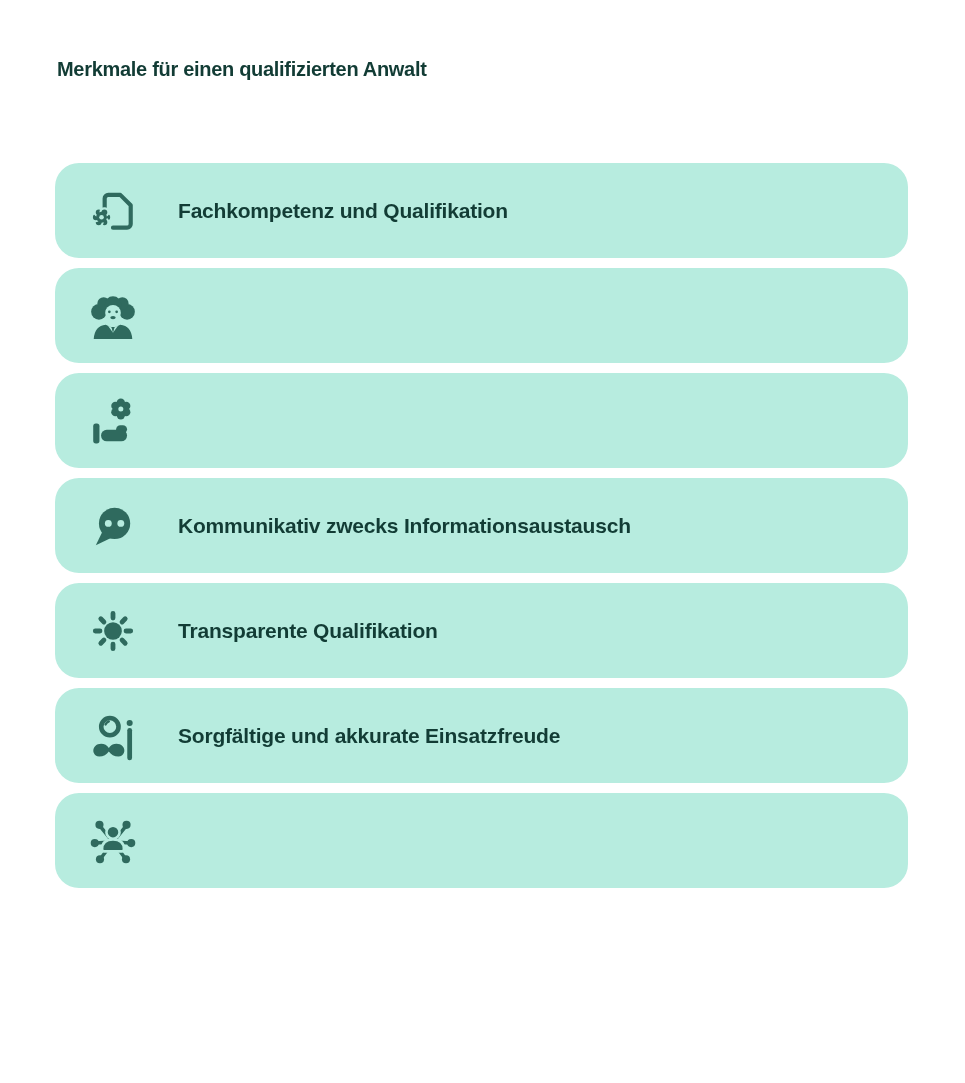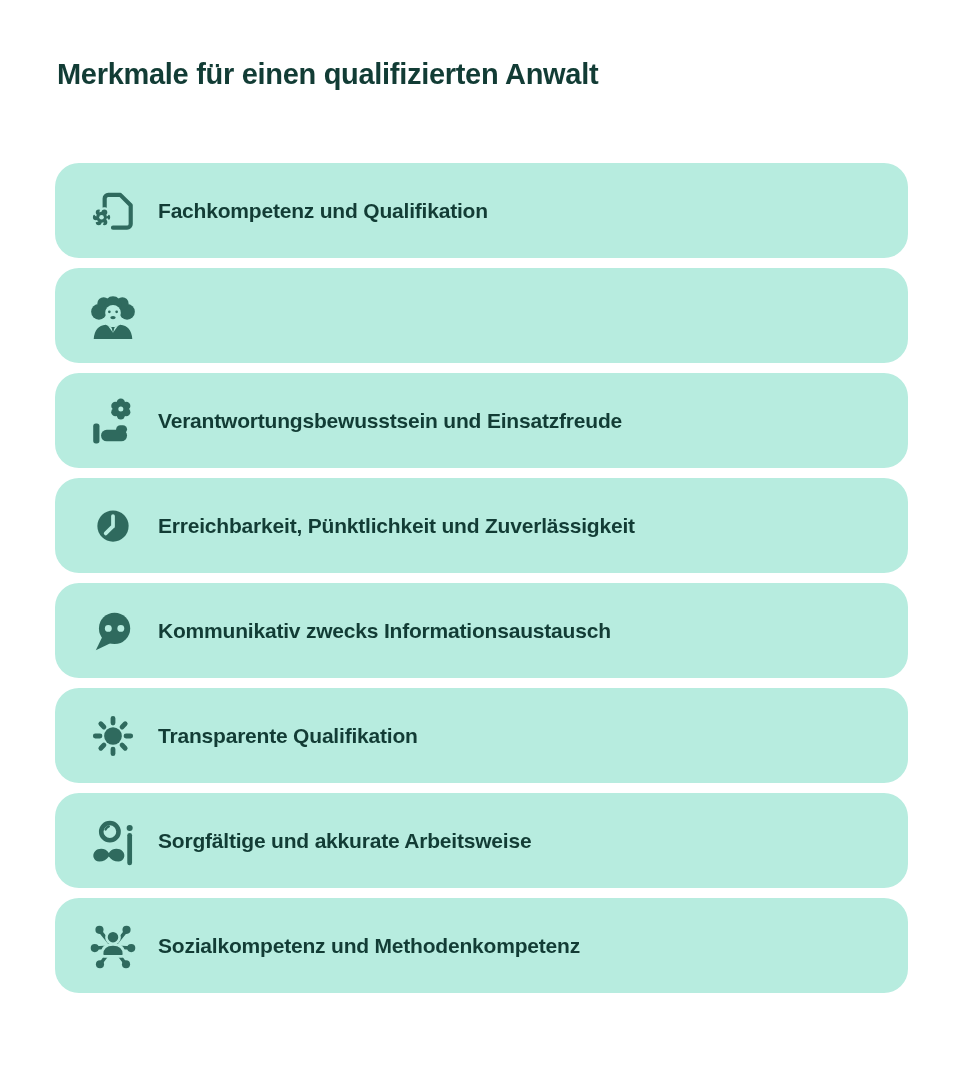--- a/index.html
+++ b/index.html
@@ -13,21 +13,21 @@
   body{
     background:var(--page-bg);
     font-family:"Liberation Sans","DejaVu Sans",sans-serif;
     position:relative;
     overflow:hidden;
   }
   .page-title{
     position:absolute;
     left:57px;
     top:58px;
-    font-size:29px;
+    font-size:20px;
     font-weight:700;
     letter-spacing:-0.3px;
     color:var(--text-color);
   }
   .feature-list{
     position:absolute;
     left:55px;
     top:163px;
     width:853px;
     display:flex;
@@ -45,21 +45,21 @@
     width:50px;
     height:50px;
     margin-left:33px;
     flex:none;
     display:flex;
     align-items:center;
     justify-content:center;
   }
   .icon-box svg{width:50px;height:50px;display:block;}
   .feature-label{
-    margin-left:20px;
+    margin-left:40px;
     font-size:21px;
     font-weight:700;
     letter-spacing:-0.2px;
     color:var(--text-color);
     white-space:nowrap;
   }
   
   .f-fg{fill:var(--icon-color);}
   .f-bg{fill:var(--row-bg);}
   .s-fg{stroke:var(--icon-color);fill:none;}
@@ -128,32 +128,22 @@
           <circle cx="31.5" cy="12.5" r="5.2"></circle>
         </g>
         <circle class="f-bg" cx="31.5" cy="12.5" r="2.4"></circle>
         <g class="f-fg">
           <rect x="5" y="26.5" width="6" height="19" rx="2.5"></rect>
           <rect x="27" y="28" width="10.5" height="8" rx="4"></rect>
           <rect x="12.5" y="32.5" width="25" height="11" rx="5.5"></rect>
         </g>
       </svg>
     </span>
-    <span class="feature-label">Verantwortungsbewusstsein und Einsatzfreude</span>
-  </div>
-
-  <div class="feature-row">
-    <span class="icon-box">
-      <svg viewBox="0 0 48 48" aria-hidden="true">
-        <circle class="f-fg" cx="24" cy="24" r="15"></circle>
-        <path class="s-bg" stroke-width="3.6" stroke-linecap="round" d="M24 24.5 V14.5 M23.8 24.3 L17 31.1"></path>
-      </svg>
-    </span>
-    <span class="feature-label">Erreichbarkeit, Pünktlichkeit und Zuverlässigkeit</span>
-  </div>
+  </div>
+
 
   <div class="feature-row">
     <span class="icon-box">
       <svg viewBox="0 0 48 48" aria-hidden="true">
         <path class="f-fg" d="M14 29 L7.5 42.5 L23 35 Z"></path>
         <circle class="f-fg" cx="25.5" cy="21.5" r="15"></circle>
         <circle class="f-bg" cx="19.5" cy="21.5" r="3.3"></circle>
         <circle class="f-bg" cx="31.5" cy="21.5" r="3.3"></circle>
       </svg>
     </span>
@@ -177,35 +167,34 @@
       <svg viewBox="0 0 48 48" aria-hidden="true">
         <circle class="s-fg" stroke-width="4.4" cx="21" cy="15" r="8.3"></circle>
         <path class="s-fg" stroke-width="2.2" stroke-linecap="round" d="M16.8 13 a5.5 5.5 0 0 1 3.2 -3"></path>
         <circle class="f-fg" cx="40" cy="11.5" r="2.9"></circle>
         <path class="s-fg" stroke-width="4.6" stroke-linecap="round" d="M40 18.5 V45"></path>
         <path class="f-fg" d="M20 35.5 C17.5 31 10.5 30 6.8 33.8 C3.2 37.6 5.6 43.6 10.8 43.6
                  C14.8 43.6 18 41.8 20 38.8 C22 41.8 25.2 43.6 29.2 43.6
                  C34.4 43.6 36.8 37.6 33.2 33.8 C29.5 30 22.5 31 20 35.5 Z"></path>
       </svg>
     </span>
-    <span class="feature-label">Sorgfältige und akkurate Arbeitsweise</span>
+    <span class="feature-label">Sorgfältige und akkurate Einsatzfreude</span>
   </div>
 
   <div class="feature-row">
     <span class="icon-box">
       <svg viewBox="0 0 48 48" aria-hidden="true">
         <path class="s-fg" stroke-width="3.4" stroke-linecap="round" d="M24 25 L11 9 M24 25 L37 9 M24 25 L7 26 M24 25 L41 26 M24 25 L12 41 M24 25 L36 41"></path>
         <g class="f-fg">
           <circle cx="11" cy="8.5" r="3.9"></circle>
             <circle cx="37" cy="8.5" r="3.9"></circle>
           <circle cx="6.5" cy="26" r="3.9"></circle>
             <circle cx="41.5" cy="26" r="3.9"></circle>
           <circle cx="11.5" cy="41.5" r="3.9"></circle>
             <circle cx="36.5" cy="41.5" r="3.9"></circle>
         </g>
         <circle class="f-fg" cx="24" cy="15.5" r="6.3" stroke="var(--row-bg)" stroke-width="2.5"></circle>
         <path class="f-fg" stroke="var(--row-bg)" stroke-width="2.5" d="M13.5 32 Q13.5 22.5 24 22.5 Q34.5 22.5 34.5 32 Q34.5 34 32.5 34 H15.5 Q13.5 34 13.5 32 Z"></path>
       </svg>
     </span>
-    <span class="feature-label">Sozialkompetenz und Methodenkompetenz</span>
   </div>
 
 </div>
 
 </body></html>

